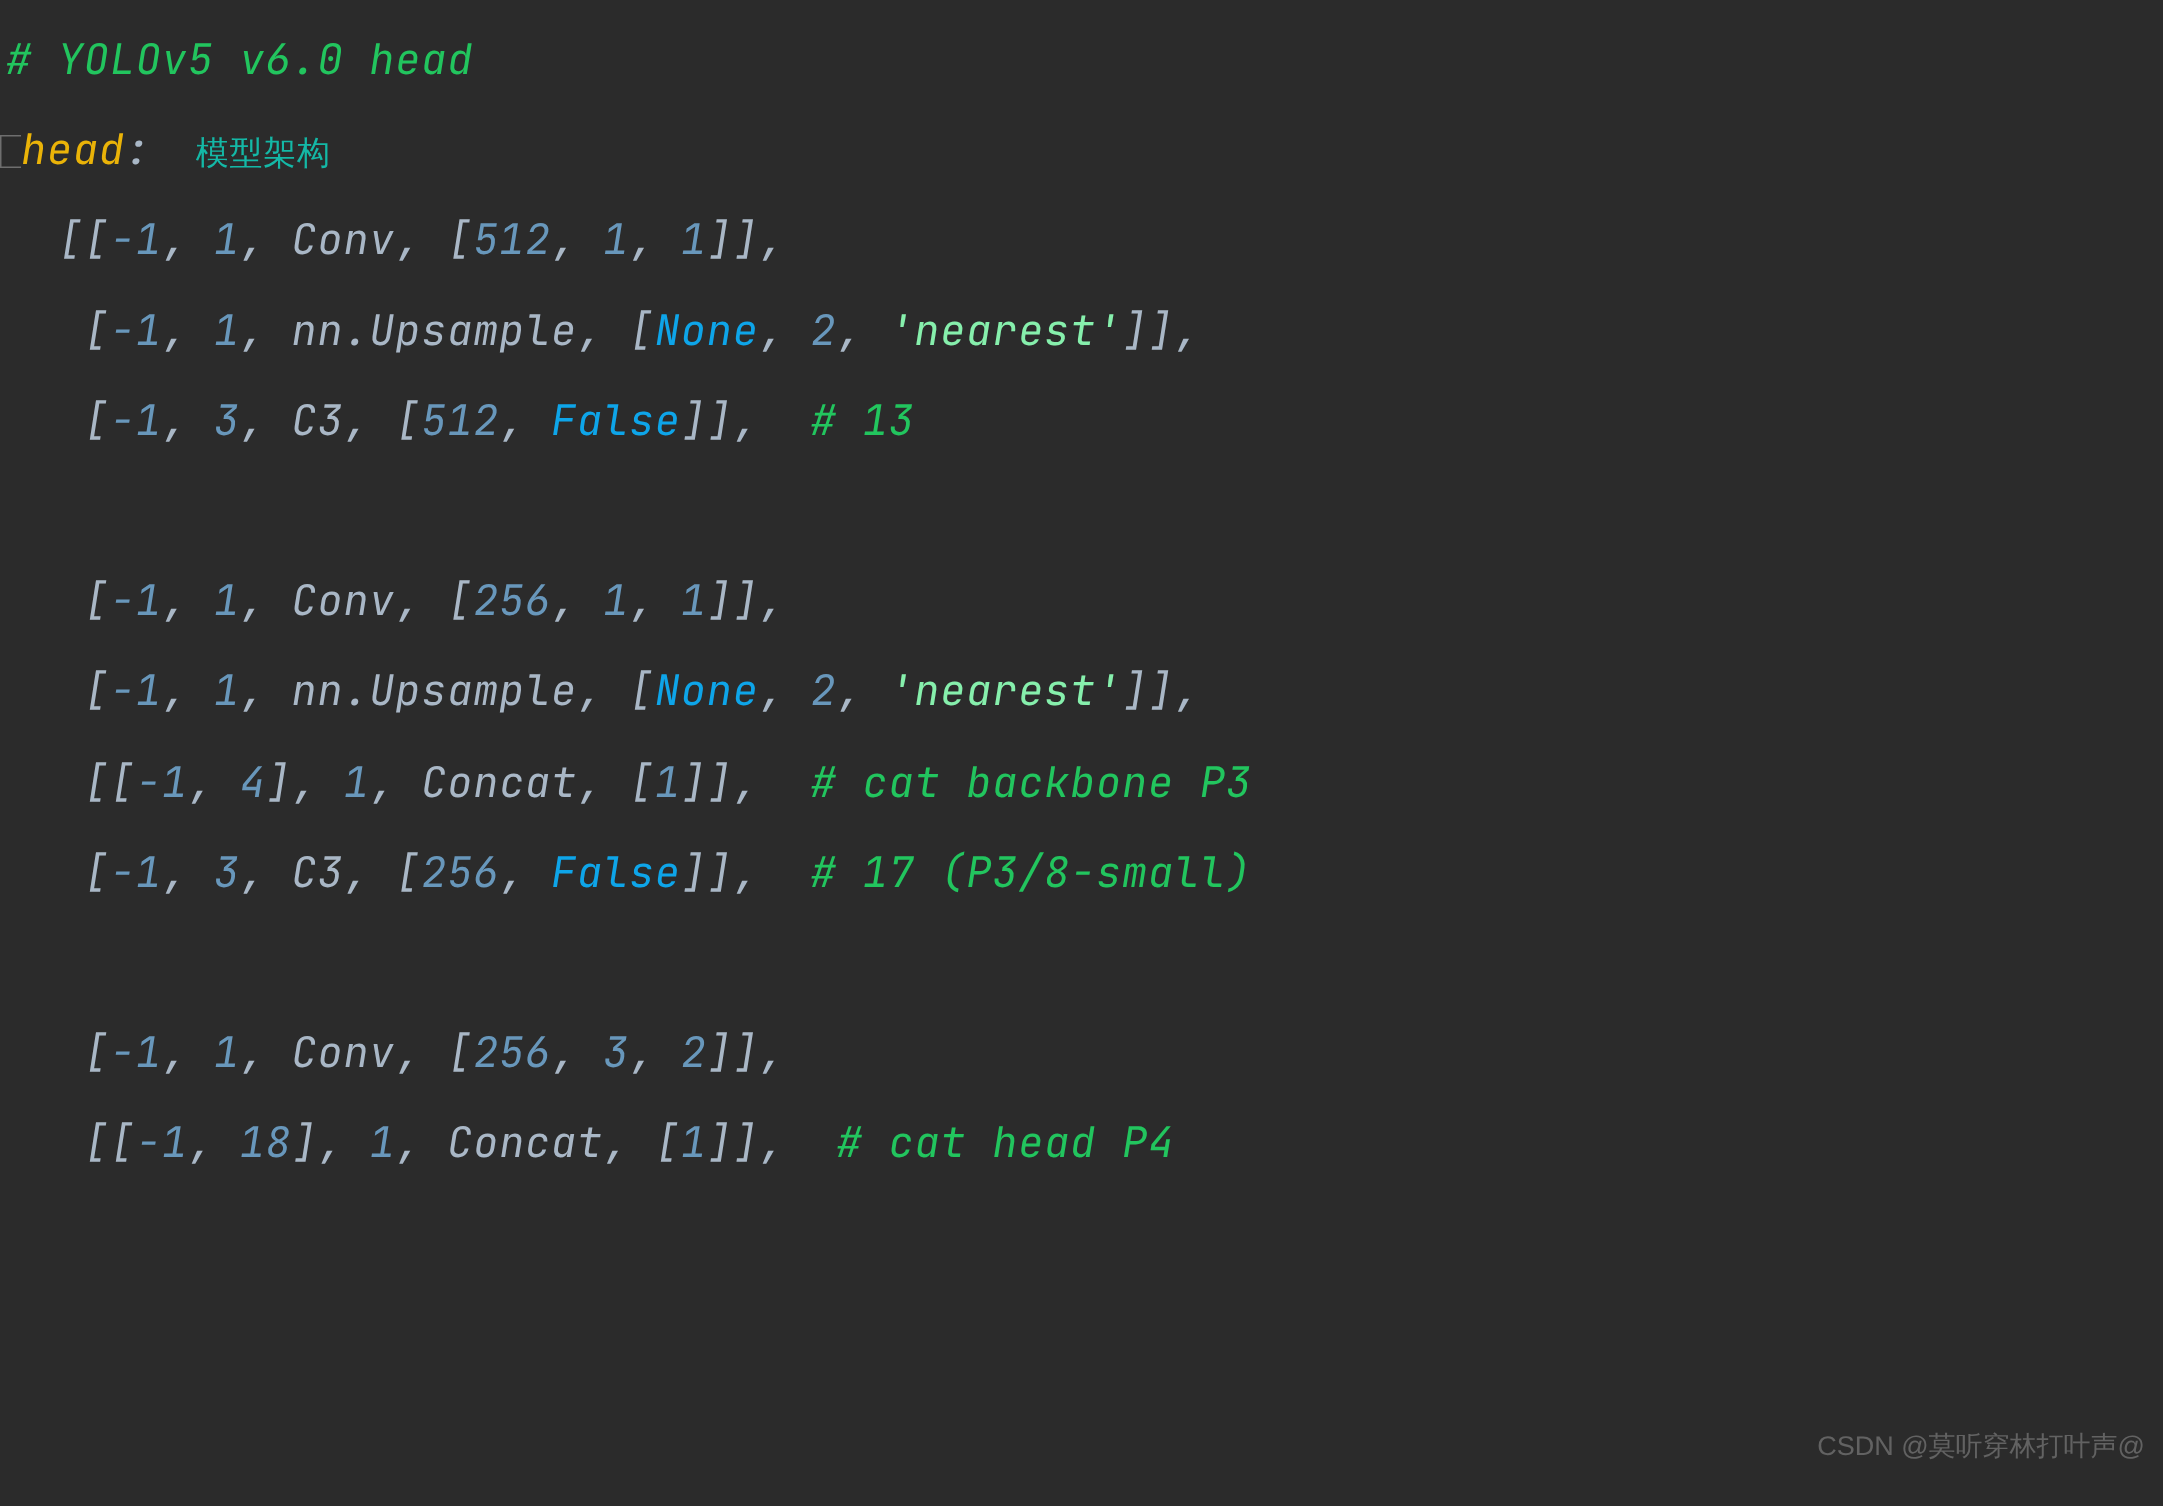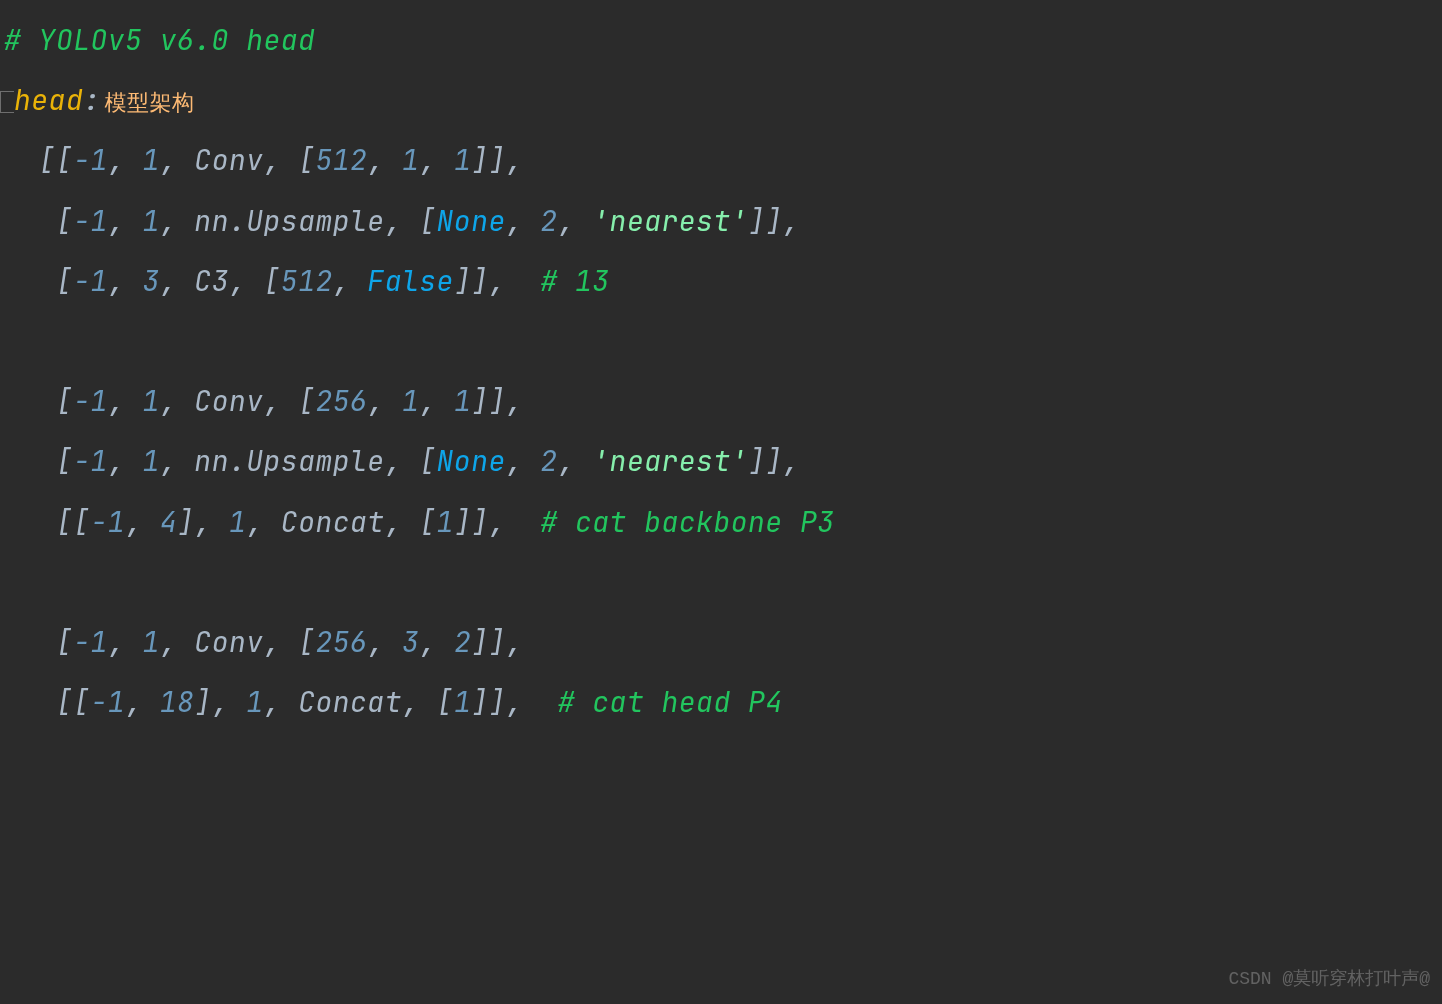--- a/index.html
+++ b/index.html
@@ -16,59 +16,60 @@
     position: relative;
   }
   .line { white-space: pre; font-style: italic; letter-spacing: 0.5px; }
   .comment { color: #22c55e; font-style: italic; }
   .key { color: #eab308; }
   .num { color: #6897bb; }
   .str { color: #86efac; }
   .kw { color: #0ea5e9; }
   .punct { color: #a9b7c6; }
   .annotation {
-    color: #fdba74;
+    color: #14b8a6;
     font-style: normal;
     font-size: 22px;
     font-family: sans-serif;
     vertical-align: middle;
-    margin-left: 4px;
+    margin-left: 30px;
   }
   .fold-marker {
     display: inline-block;
     width: 14px;
     height: 22px;
     border: 1px solid #6e6e6e;
     border-right: none;
     vertical-align: middle;
     margin-left: -4px;
   }
   .watermark {
     position: absolute;
     right: 12px;
-    bottom: 5px;
+    bottom: 20px;
     color: rgba(200,200,200,0.35);
     font-size: 18px;
-    font-family: Liberation Mono, monospace;
+    font-family: Liberation Sans, sans-serif;
     font-style: normal;
   }
 </style>
 </head>
 <body>
 
 <div class="line"><span class="comment"># YOLOv5 v6.0 head</span></div>
 
 <div class="line"><span class="fold-marker"></span><span class="key">head</span><span class="punct">:</span><span class="annotation">模型架构</span></div>
 
 <div id="code-lines">
     <div class="line">  [[<span class="num">-1</span>, <span class="num">1</span>, Conv, [<span class="num">512</span>, <span class="num">1</span>, <span class="num">1</span>]],</div>
     <div class="line">   [<span class="num">-1</span>, <span class="num">1</span>, nn.Upsample, [<span class="kw">None</span>, <span class="num">2</span>, <span class="str">'nearest'</span>]],</div>
     <div class="line">   [<span class="num">-1</span>, <span class="num">3</span>, C3, [<span class="num">512</span>, <span class="kw">False</span>]],  <span class="comment"># 13</span></div>
     <div class="line">&nbsp;</div>
     <div class="line">   [<span class="num">-1</span>, <span class="num">1</span>, Conv, [<span class="num">256</span>, <span class="num">1</span>, <span class="num">1</span>]],</div>
     <div class="line">   [<span class="num">-1</span>, <span class="num">1</span>, nn.Upsample, [<span class="kw">None</span>, <span class="num">2</span>, <span class="str">'nearest'</span>]],</div>
     <div class="line">   [[<span class="num">-1</span>, <span class="num">4</span>], <span class="num">1</span>, Concat, [<span class="num">1</span>]],  <span class="comment"># cat backbone P3</span></div>
+    <div class="line">   [<span class="num">-1</span>, <span class="num">3</span>, C3, [<span class="num">256</span>, <span class="kw">False</span>]],  <span class="comment"># 17 (P3/8-small)</span></div>
     <div class="line">&nbsp;</div>
     <div class="line">   [<span class="num">-1</span>, <span class="num">1</span>, Conv, [<span class="num">256</span>, <span class="num">3</span>, <span class="num">2</span>]],</div>
     <div class="line">   [[<span class="num">-1</span>, <span class="num">18</span>], <span class="num">1</span>, Concat, [<span class="num">1</span>]],  <span class="comment"># cat head P4</span></div>
   </div>
 
 <div class="watermark">CSDN @莫听穿林打叶声@</div>
 
 </body></html>

